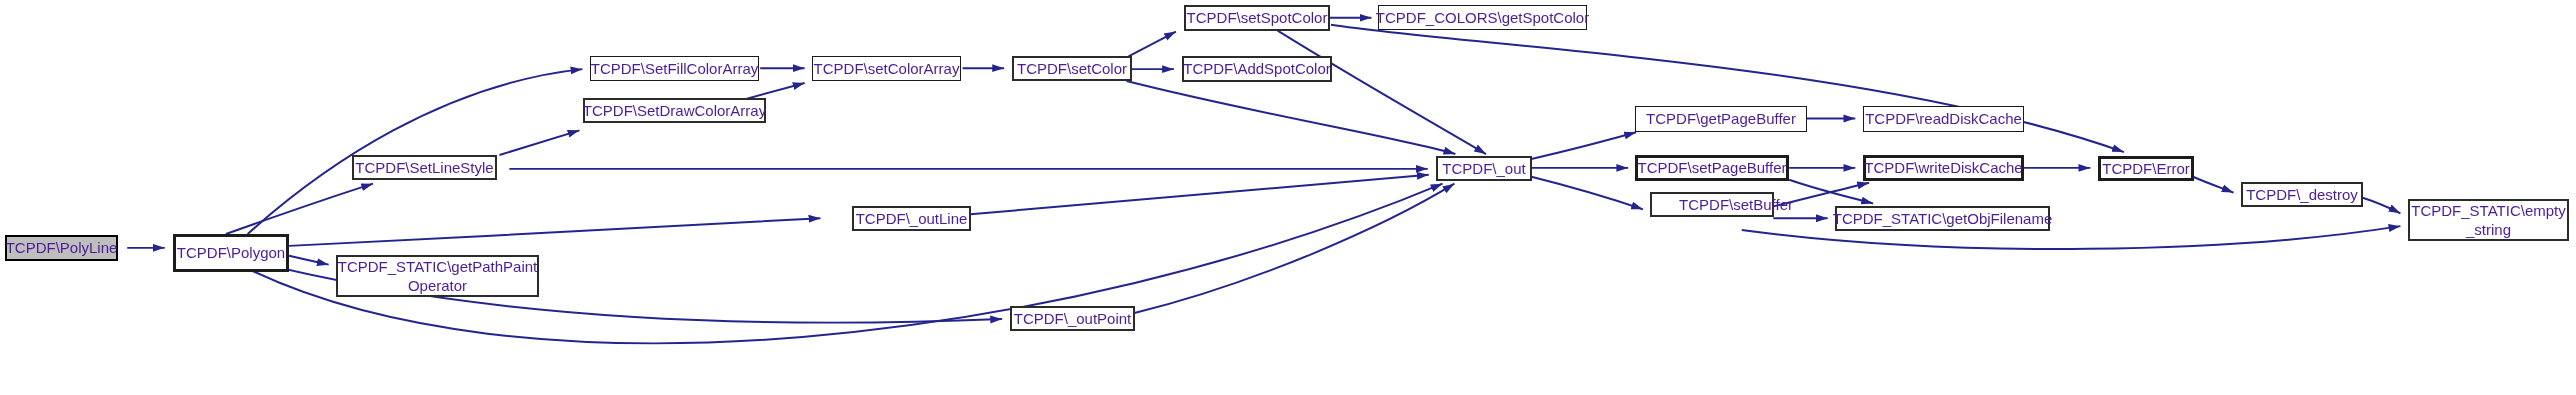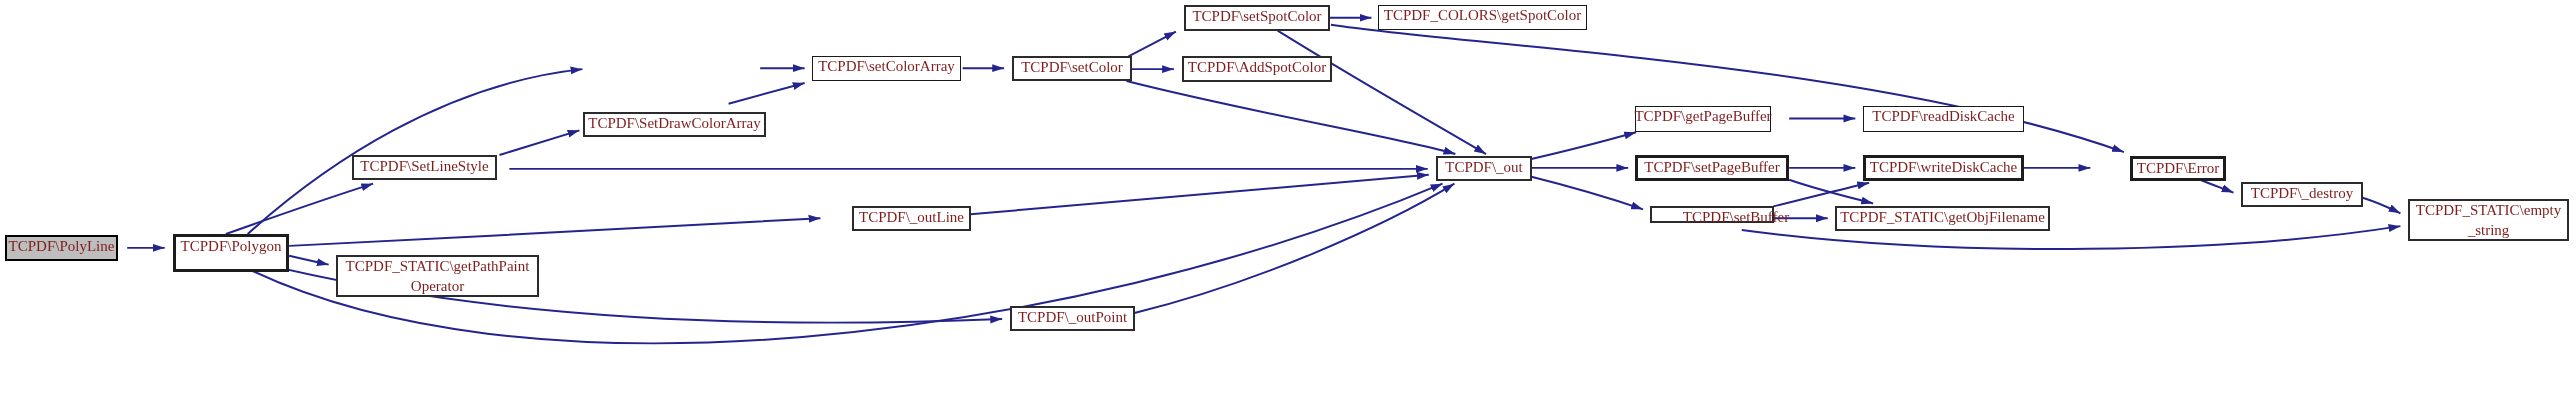--- a/index.html
+++ b/index.html
@@ -11,30 +11,29 @@
     overflow:hidden;
   }
   svg.edges{position:absolute;left:0;top:0;}
   .edge{fill:none;stroke:#24248E;stroke-width:2;}
   .node{
     position:absolute;
     box-sizing:border-box;
     display:flex;
     flex-direction:column;
     align-items:center;
-    justify-content:flex-start;
+    justify-content:center;
     text-align:center;
     background:#ffffff;
     border:2px solid #2b2b2b;
-    color:#7f1d1d;
+    color:#4c1d95;
     font-size:15px;
     line-height:1.3;
     white-space:nowrap;
     cursor:pointer;
-    font-family:Liberation Serif, serif;
   }
   .node.light{border-width:1px;border-color:#1a1a1a;}
   .node.heavy{border-width:3px;border-color:#1c1c1c;}
   .node.start{background:#bebebe;border-width:2px;border-color:#000000;}
 </style>
 </head>
 <body>
 
 <div id="canvas">
 
@@ -84,22 +83,25 @@
 
   <div class="node heavy" style="left:173px;top:234px;width:116px;height:38px;">
     <span>TCPDF\Polygon</span>
   </div>
 
   <div class="node" style="left:336px;top:255px;width:203px;height:42px;">
     <span>TCPDF_STATIC\getPathPaint</span>
     <span>Operator</span>
   </div>
 
+  <div class="node light" style="left:590px;top:56px;width:169px;height:25px;">
+    <span>TCPDF\SetFillColorArray</span>
+  </div>
 
-  <div class="node" style="left:583px;top:112px;width:183px;height:25px;">
+  <div class="node" style="left:583px;top:98px;width:183px;height:25px;">
     <span>TCPDF\SetDrawColorArray</span>
   </div>
 
   <div class="node light" style="left:812px;top:56px;width:149px;height:25px;">
     <span>TCPDF\setColorArray</span>
   </div>
 
   <div class="node" style="left:1012px;top:56px;width:120px;height:25px;">
     <span>TCPDF\setColor</span>
   </div>
@@ -125,45 +127,45 @@
   </div>
 
   <div class="node" style="left:1010px;top:306px;width:125px;height:25px;">
     <span>TCPDF\_outPoint</span>
   </div>
 
   <div class="node" style="left:1436px;top:156px;width:96px;height:25px;">
     <span>TCPDF\_out</span>
   </div>
 
-  <div class="node light" style="left:1635px;top:106px;width:136px;height:26px;">
+  <div class="node light" style="left:1635px;top:106px;width:172px;height:26px;">
     <span>TCPDF\getPageBuffer</span>
   </div>
 
   <div class="node light" style="left:1863px;top:106px;width:161px;height:26px;">
     <span>TCPDF\readDiskCache</span>
   </div>
 
   <div class="node heavy" style="left:1635px;top:155px;width:154px;height:26px;">
     <span>TCPDF\setPageBuffer</span>
   </div>
 
   <div class="node heavy" style="left:1863px;top:155px;width:161px;height:26px;">
     <span>TCPDF\writeDiskCache</span>
   </div>
 
-  <div class="node" style="left:1650px;top:206px;width:124px;height:17px;padding-left:48px;">
+  <div class="node" style="left:1650px;top:192px;width:124px;height:25px;padding-left:48px;">
     <span>TCPDF\setBuffer</span>
   </div>
 
   <div class="node" style="left:1835px;top:206px;width:215px;height:25px;">
     <span>TCPDF_STATIC\getObjFilename</span>
   </div>
 
-  <div class="node heavy" style="left:2098px;top:156px;width:96px;height:25px;margin-left:32px;">
+  <div class="node heavy" style="left:2098px;top:156px;width:96px;height:25px;">
     <span>TCPDF\Error</span>
   </div>
 
   <div class="node" style="left:2241px;top:182px;width:122px;height:25px;">
     <span>TCPDF\_destroy</span>
   </div>
 
   <div class="node" style="left:2408px;top:199px;width:161px;height:42px;">
     <span>TCPDF_STATIC\empty</span>
     <span>_string</span>

